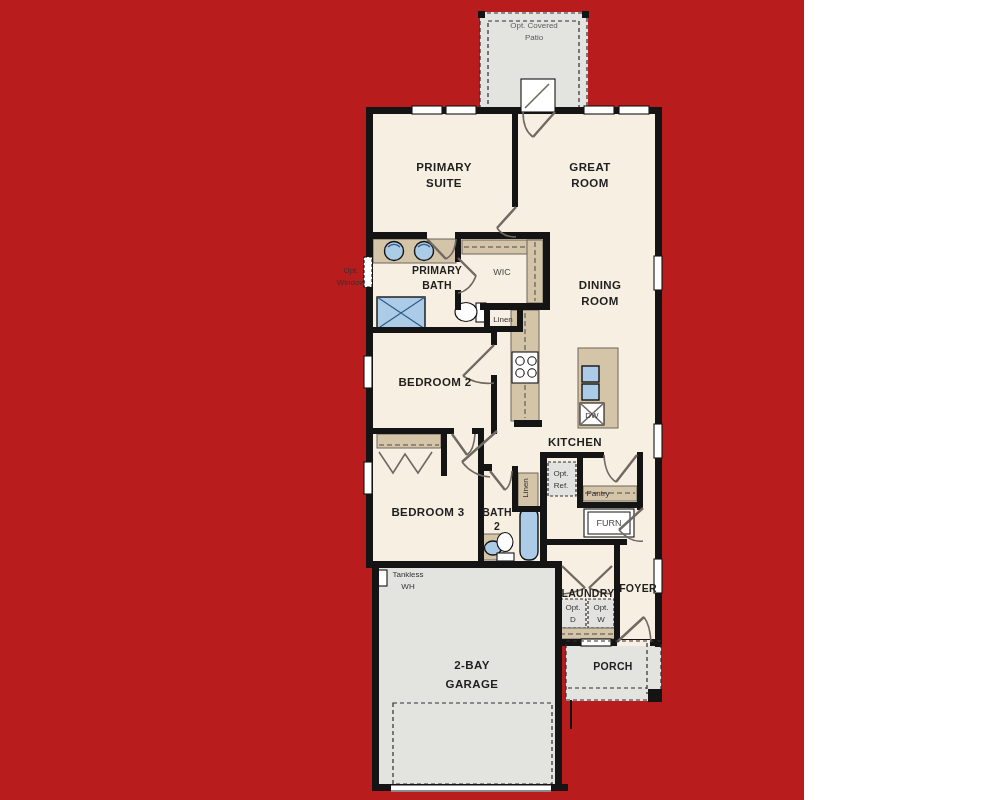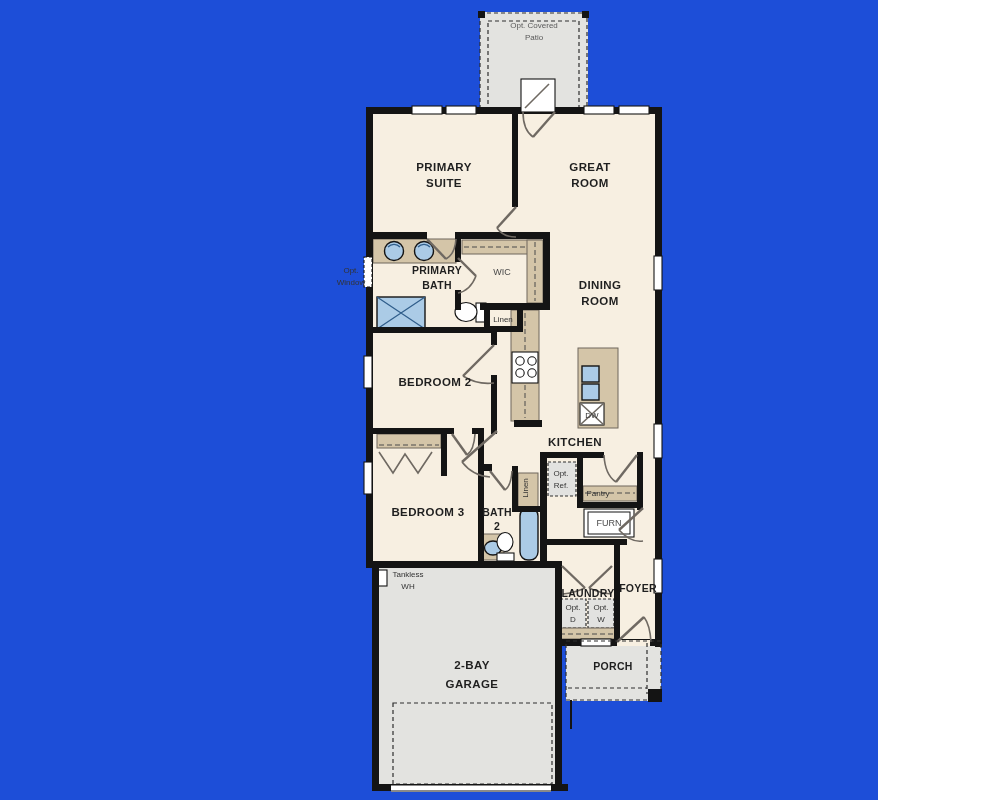--- a/index.html
+++ b/index.html
@@ -1,16 +1,16 @@
 <!DOCTYPE html>
 <html style="--floor: #f7efe1; --wall: #141414; --counter: #d4c5a8; --counter_edge: #6f675c; --fixture: #abcbe6; --fixture_edge: #2f5d8a; --concrete: #e3e3e0; --appliance: #e2e2e0; --door: #6f6962; --label: #1f1f1f;"><head>
 <meta charset="utf-8">
 <style>
   html,body{margin:0;padding:0;background:#ffffff;}
-  #stage{position:relative;width:878px;height:800px;background:#1d4ed8;overflow:hidden;}
+  #stage{position:relative;width:804px;height:800px;background:#b91c1c;overflow:hidden;}
   svg{position:absolute;inset:0;}
   .wall{fill:var(--wall);}
   .floor{fill:var(--floor);}
   .conc{fill:var(--concrete);}
   .counter{fill:var(--counter);stroke:var(--counter_edge);stroke-width:1;}
   .fix{fill:var(--fixture);stroke:var(--wall);stroke-width:1.4;}
   .fixline{stroke:var(--fixture_edge);stroke-width:1.2;fill:none;}
   .white{fill:#ffffff;stroke:var(--wall);stroke-width:1.1;}
   .door{stroke:var(--door);stroke-width:1.6;fill:none;}
   .leaf{stroke:var(--door);stroke-width:2.4;fill:none;}

